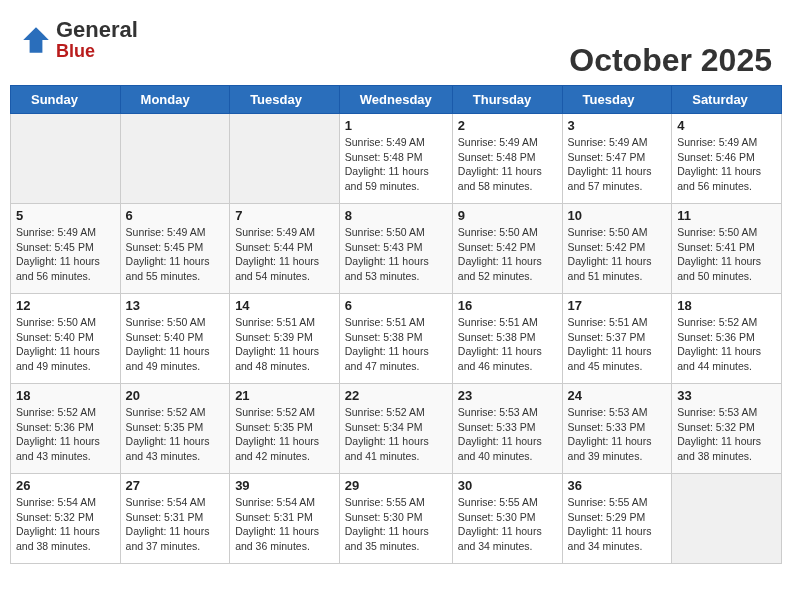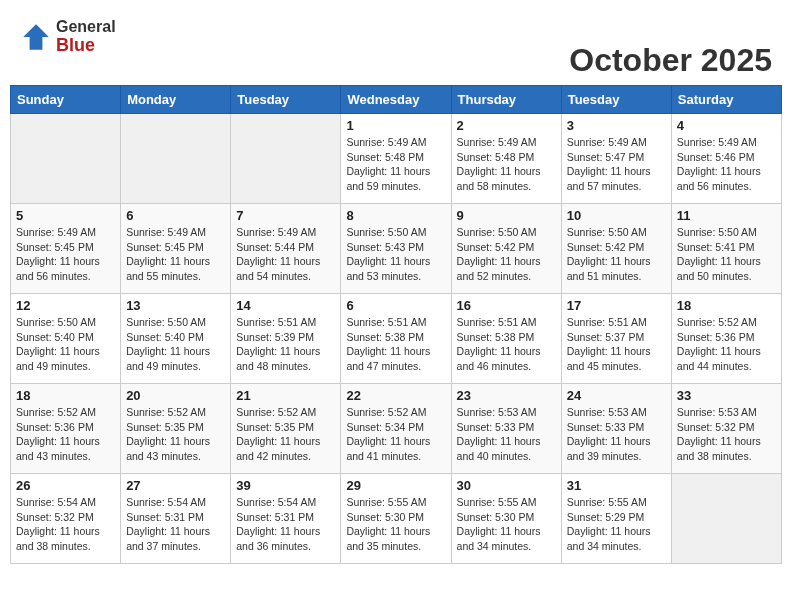--- a/index.html
+++ b/index.html
@@ -19,21 +19,21 @@
     .logo {
       display: flex;
       align-items: center;
     }
     .logo-text {
       display: flex;
       flex-direction: column;
       line-height: 1.1;
     }
     .logo-general {
-      font-size: 16px;
+      font-size: 22px;
       font-weight: bold;
       color: #333;
       text-align: center;
     }
     .logo-blue {
       font-size: 18px;
       font-weight: bold;
       color: #b91c1c;
     }
     .logo-icon {
@@ -56,21 +56,21 @@
     }
     .calendar {
       width: 100%;
       border-collapse: collapse;
       font-size: 11px;
     }
     .calendar thead tr th {
       background-color: #2a6ebb;
       color: #fff;
       text-align: left;
-      padding: 6px 6px;
+      padding: 6px 20px;
       font-size: 13px;
       font-weight: bold;
       border: 1px solid #1a5aaa;
     }
     .calendar tbody tr td {
       vertical-align: top;
       padding: 4px 5px;
       border: 1px solid #ccc;
       width: 110px;
       height: 90px;
@@ -253,19 +253,19 @@
         </td>
         <td>
           <span class="day-number">29</span>
           <div class="day-info">Sunrise: 5:55 AM<br>Sunset: 5:30 PM<br>Daylight: 11 hours<br>and 35 minutes.</div>
         </td>
         <td>
           <span class="day-number">30</span>
           <div class="day-info">Sunrise: 5:55 AM<br>Sunset: 5:30 PM<br>Daylight: 11 hours<br>and 34 minutes.</div>
         </td>
         <td>
-          <span class="day-number">31</span>
+          <span class="day-number">36</span>
           <div class="day-info">Sunrise: 5:55 AM<br>Sunset: 5:29 PM<br>Daylight: 11 hours<br>and 34 minutes.</div>
         </td>
         <td class="empty-cell"></td>
       </tr>
     </tbody>
 </table>
 
 </body></html>

